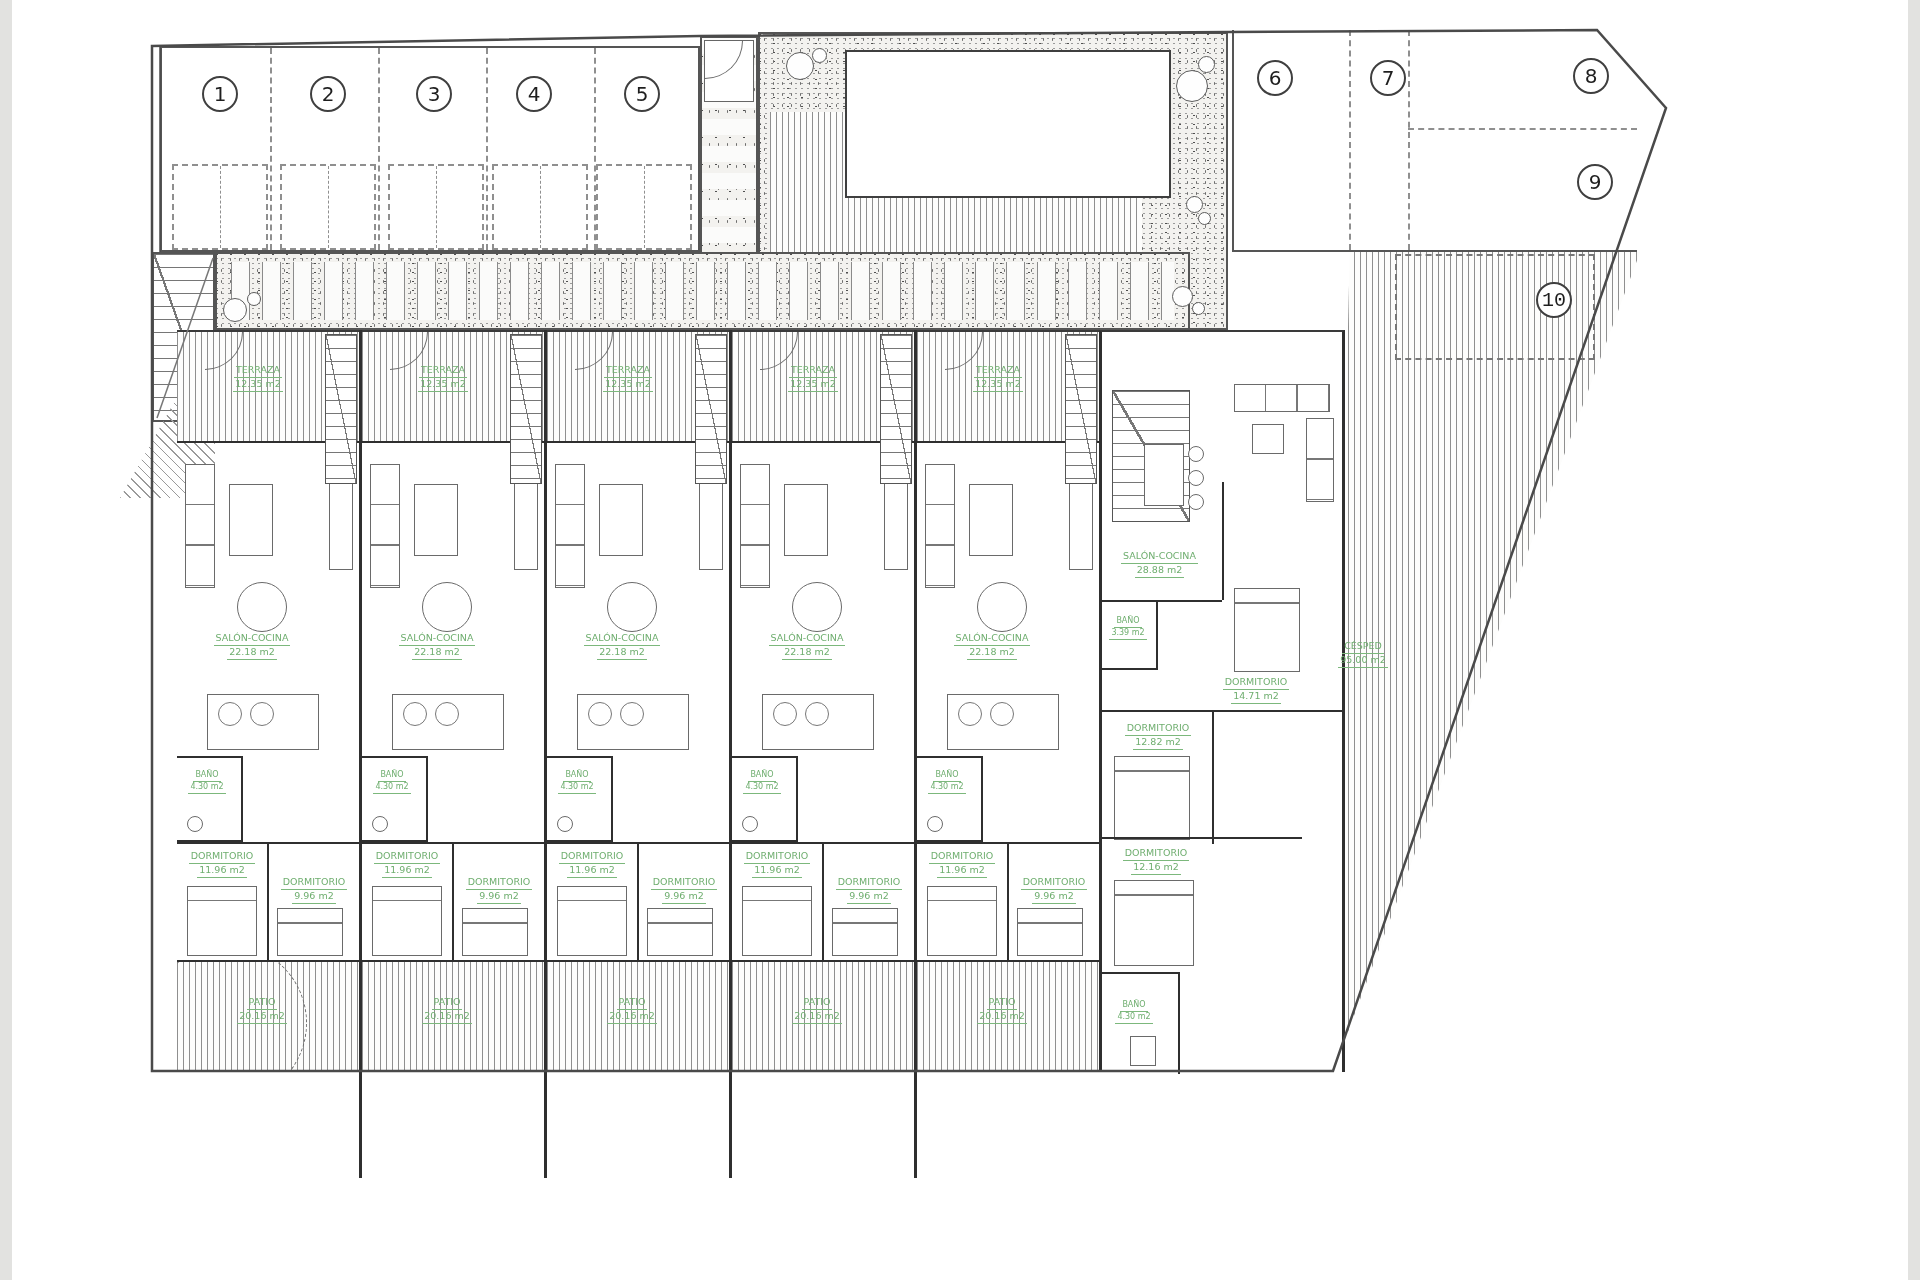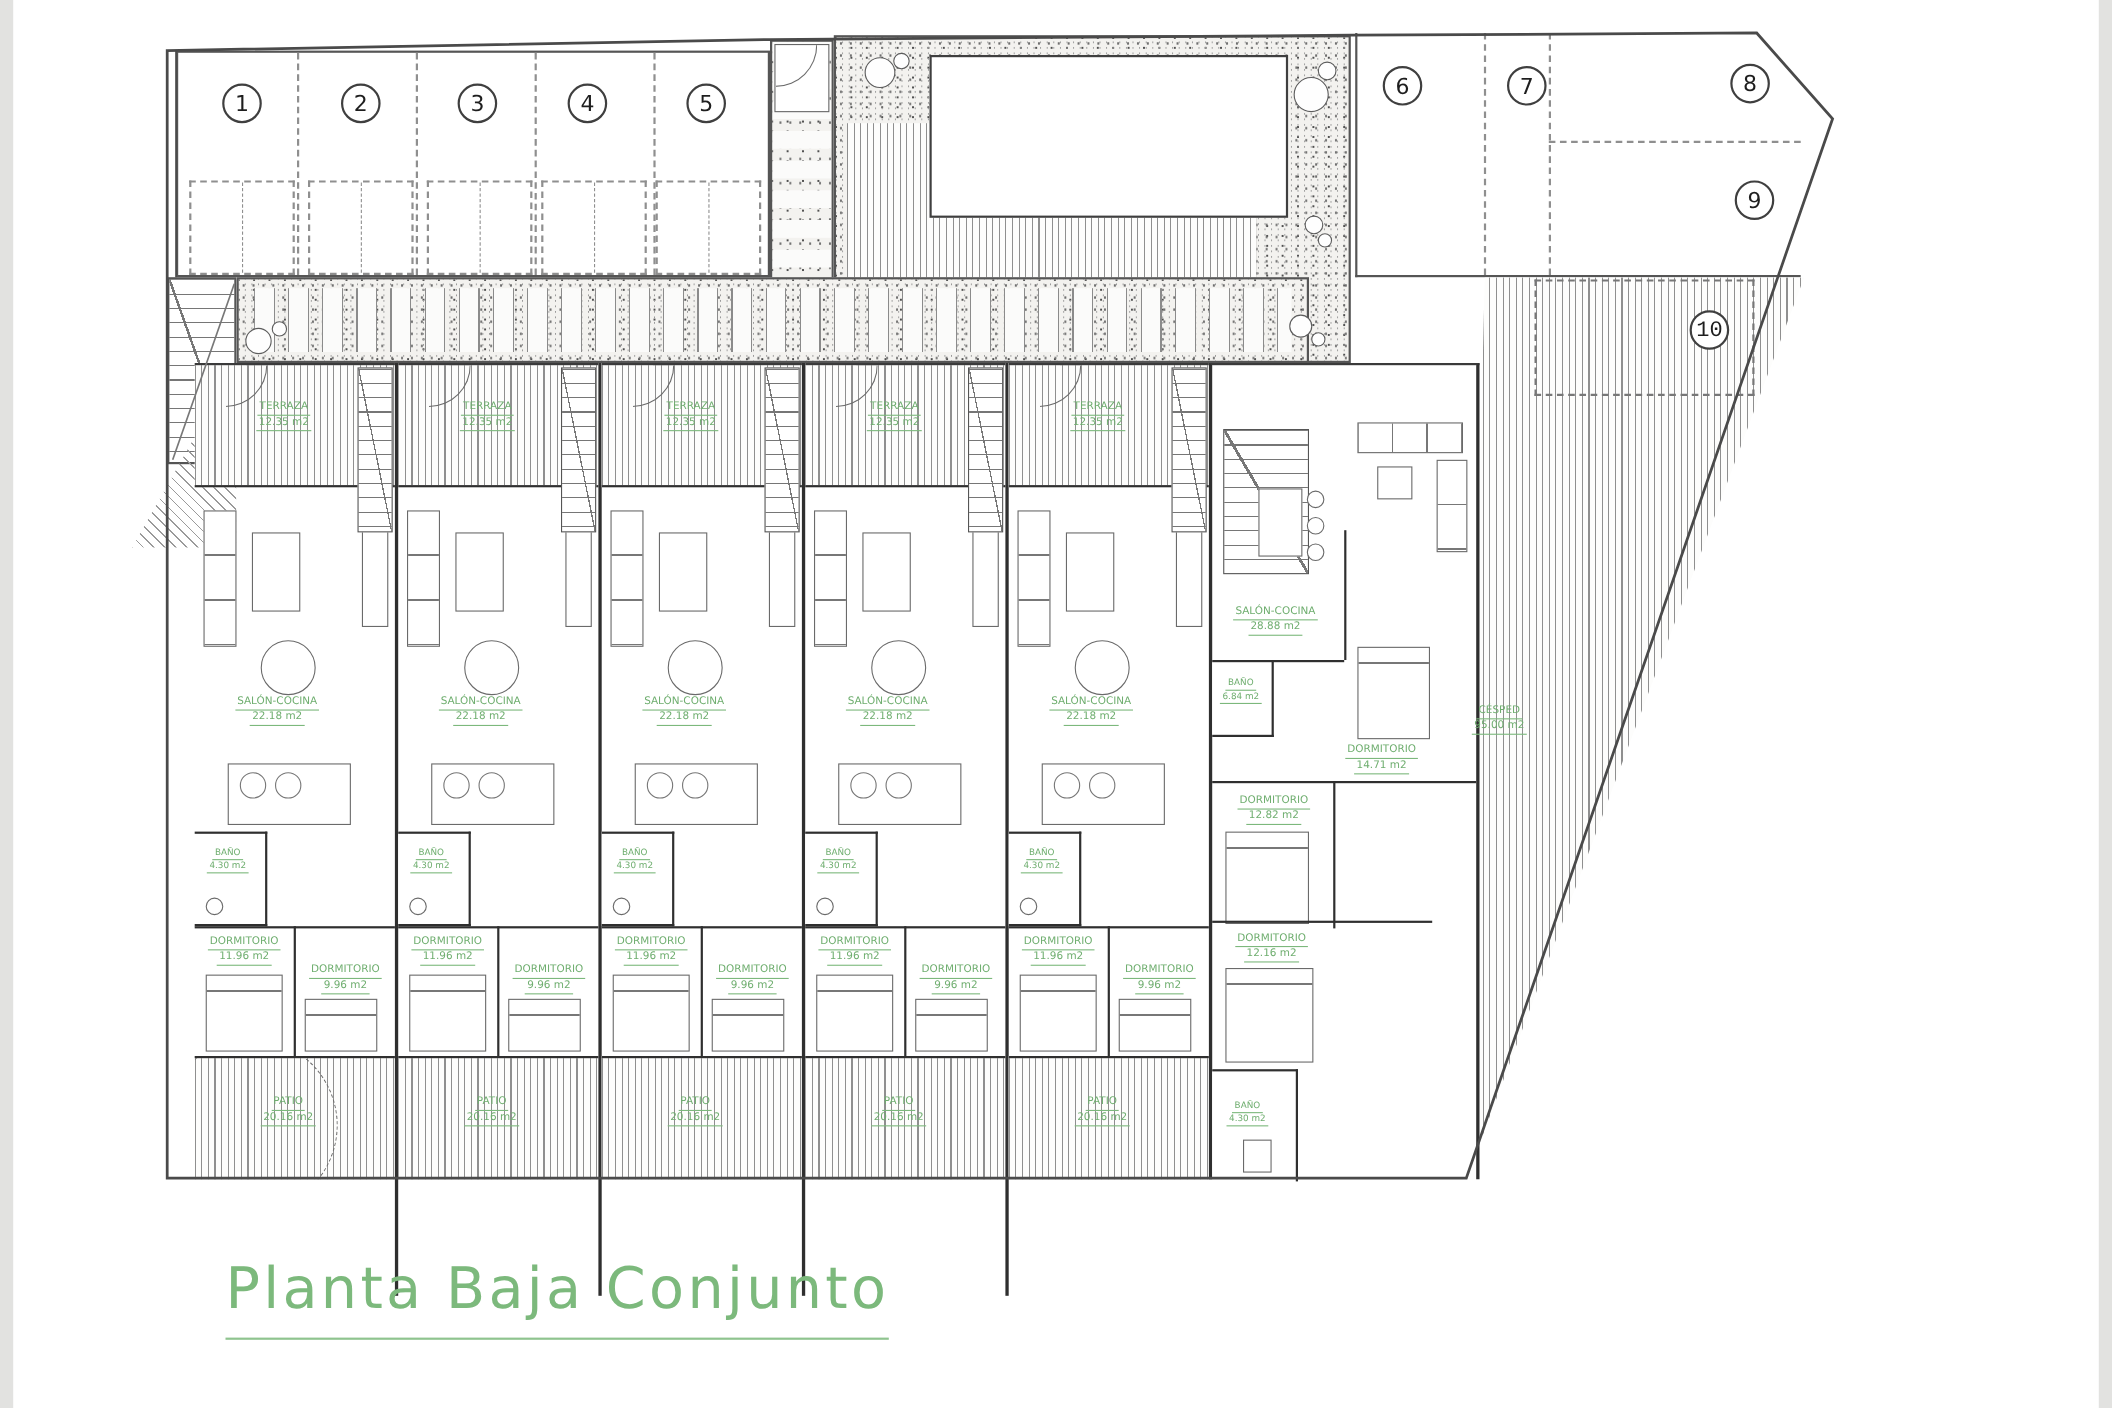--- a/index.html
+++ b/index.html
@@ -436,21 +436,21 @@
     <div class="glabel" style="left:0;top:218px;width:115px;">
       <span>SALÓN-COCINA</span>
       <span>28.88 m2</span>
     </div>
 
     <div class="wallseg" style="left:0;width:120px;top:268px;border-top:2.5px solid #2f2f2f;"></div>
     <div class="wallseg" style="left:120px;top:150px;height:118px;border-left:2.5px solid #2f2f2f;"></div>
     <div class="blk" style="left:0;top:268px;width:56px;height:70px;border-right:2.5px solid #2f2f2f;border-bottom:2.5px solid #2f2f2f;background:#fff;">
       <div class="glabel sm" style="left:2px;top:16px;width:48px;">
         <span>BAÑO</span>
-        <span>6.84 m2</span>
+        <span>3.39 m2</span>
       </div>
     </div>
     <div class="furn bed" style="left:132px;top:256px;width:66px;height:84px;"></div>
     <div class="glabel" style="left:108px;top:344px;width:92px;">
       <span>DORMITORIO</span>
       <span>14.71 m2</span>
     </div>
 
     <div class="wallseg" style="left:0;right:0;top:378px;border-top:2.5px solid #2f2f2f;"></div>
     <div class="wallseg" style="left:110px;top:378px;height:134px;border-left:2.5px solid #2f2f2f;"></div>
@@ -477,17 +477,14 @@
   </div>
 
   <div class="blk vhatch" style="left:1190px;top:945px;width:141px;height:126px;"></div>
 
   <svg id="svg-overlay" width="1920" height="1280">
     <path d="M152,46 L700,36 L1228,32 L1597,30 L1666,108 L1333,1071 L152,1071 Z" fill="none" stroke="#4a4a4a" stroke-width="2.5"></path>
     <line x1="160" y1="46" x2="160" y2="252" stroke="#4a4a4a" stroke-width="1.5"></line>
     <line x1="157" y1="418" x2="213" y2="258" stroke="#777" stroke-width="1.5"></line>
   </svg>
 
-  <div id="title-block">
-    <div class="t">Planta Baja Conjunto</div>
-  </div>
 
 </div>
 
 </body></html>

